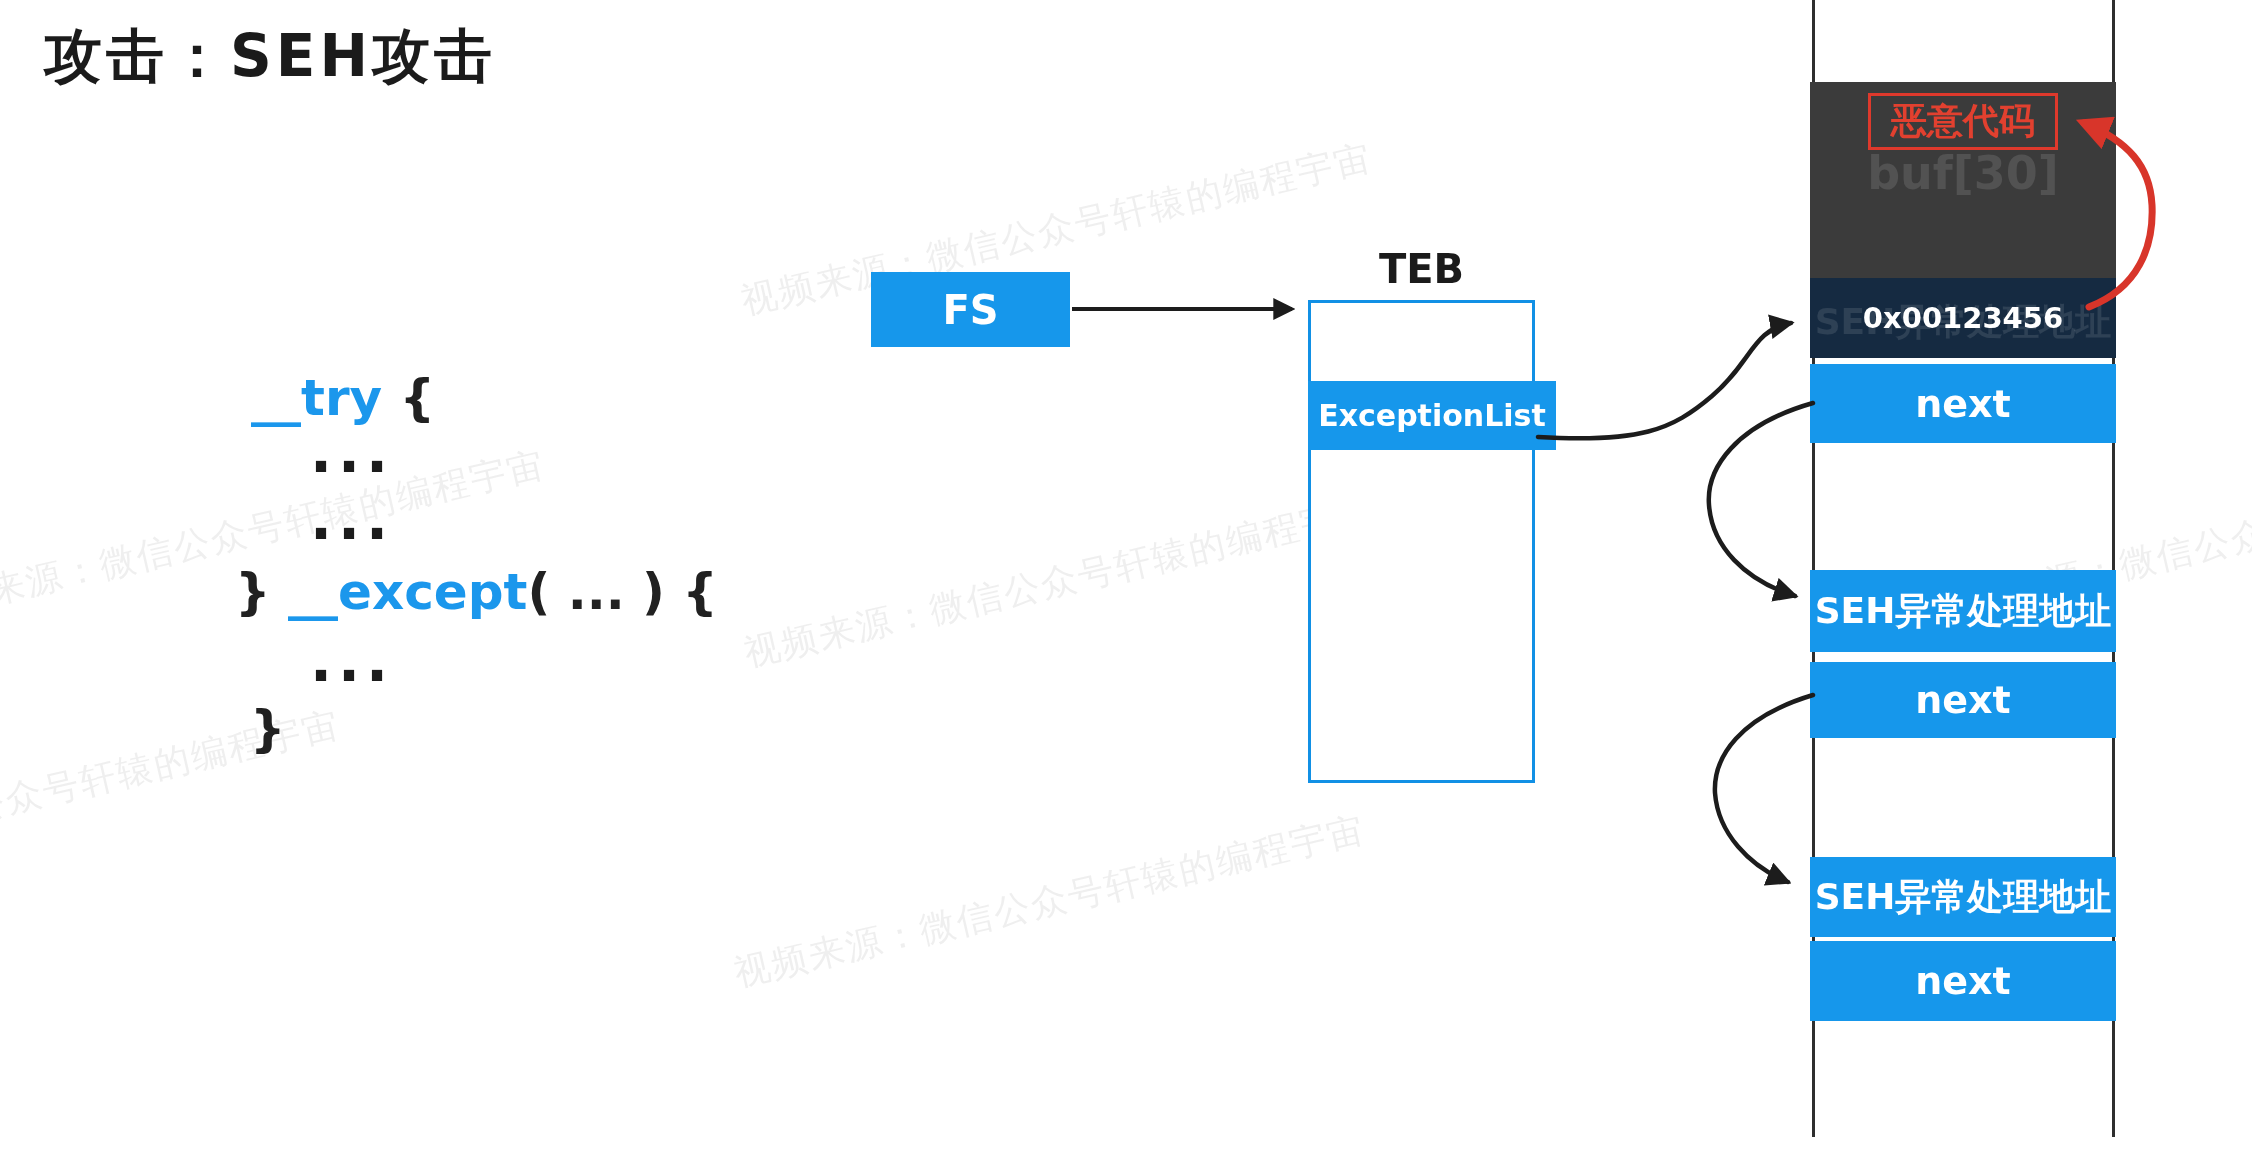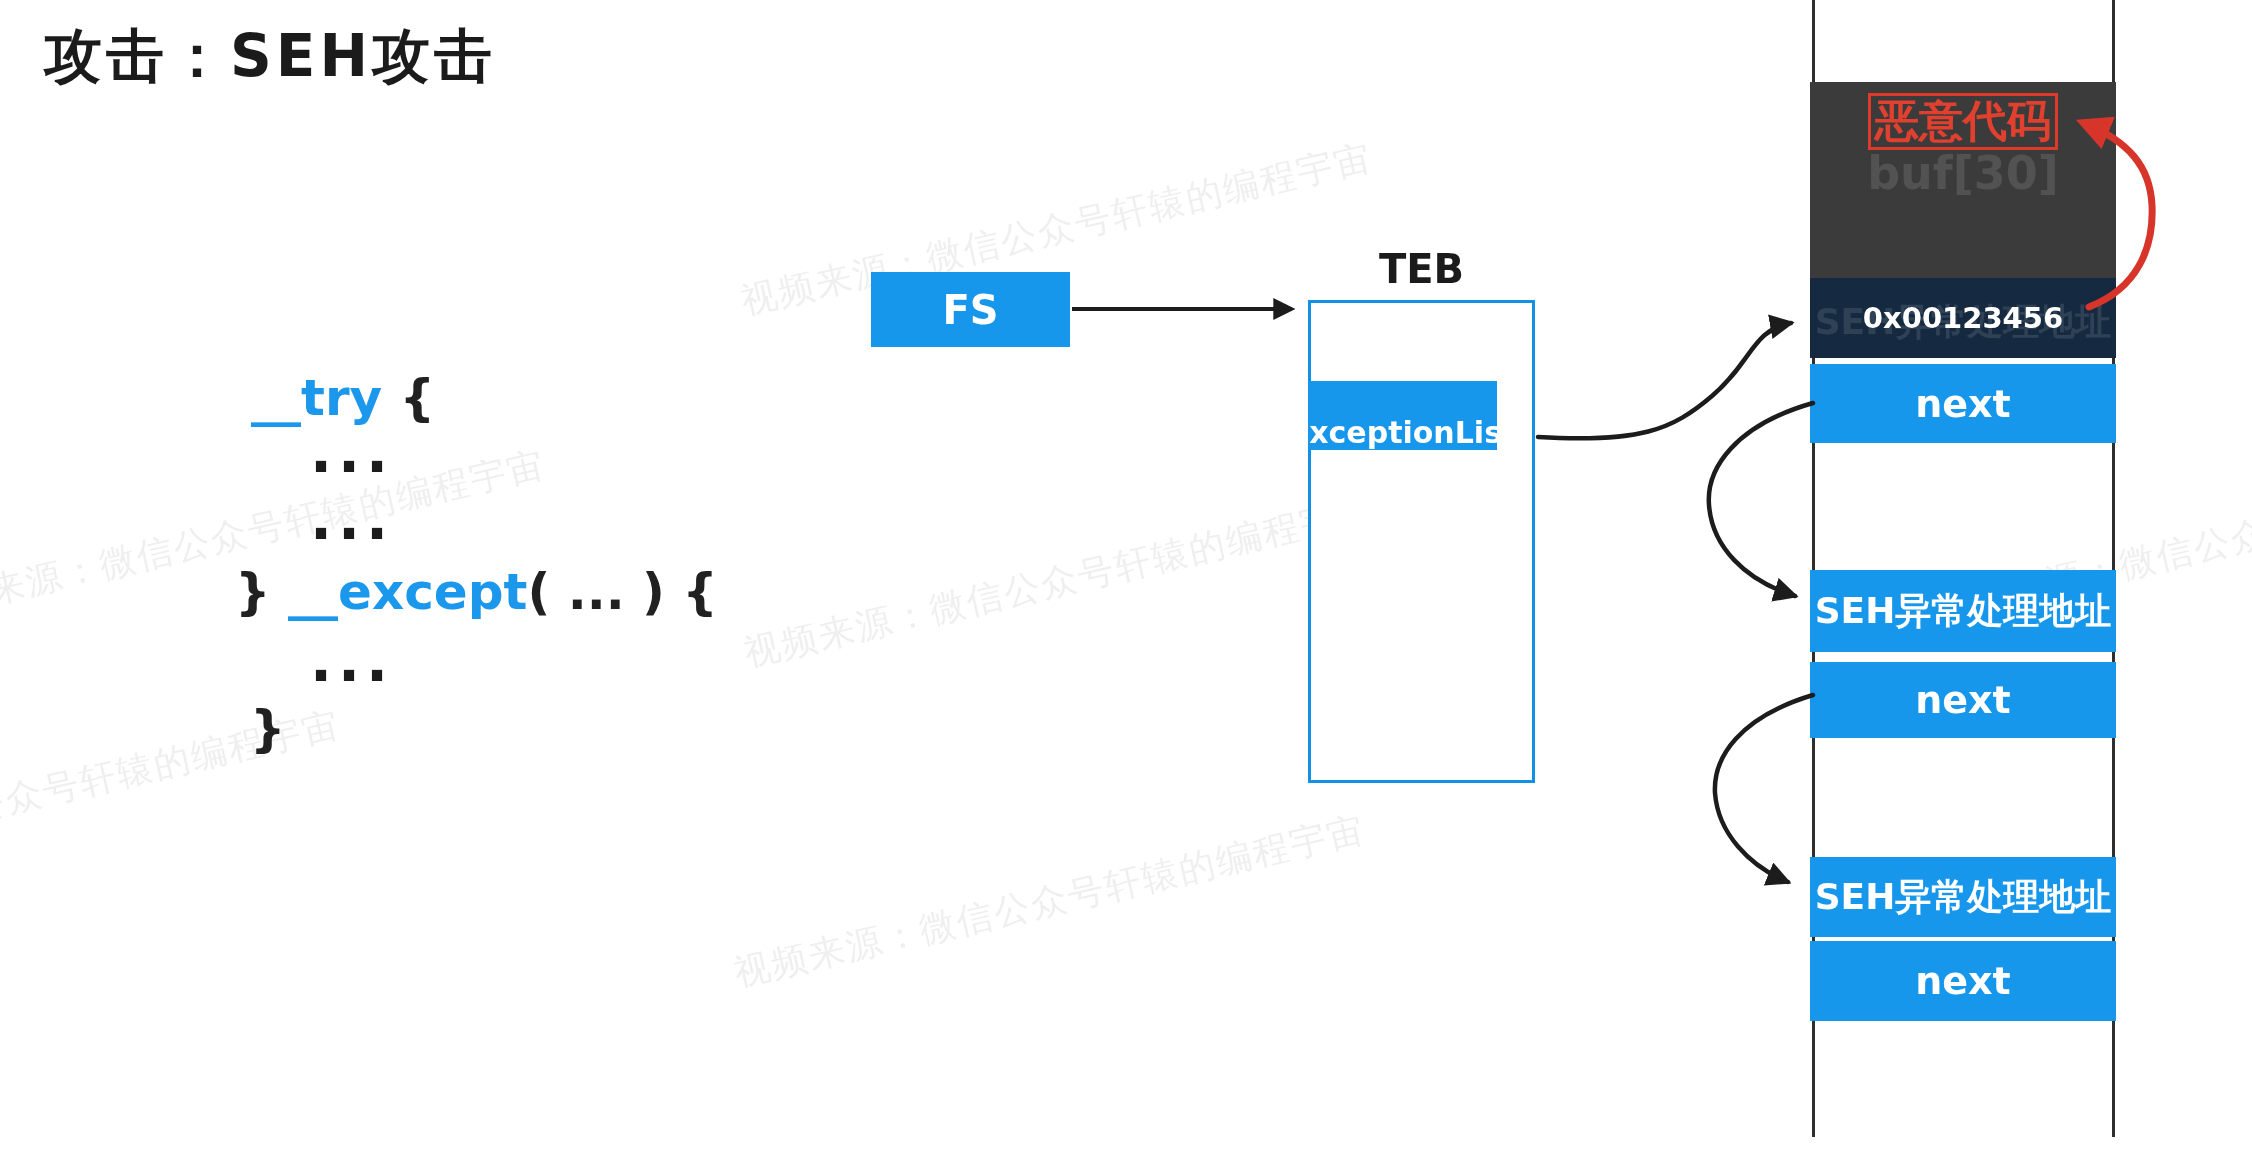--- a/index.html
+++ b/index.html
@@ -24,21 +24,21 @@
   .dotsline{font-size:58px;font-weight:800;letter-spacing:6px;color:#1c1c1c;z-index:1;}
   .bluebox{
     background:#1697eb;color:#ffffff;display:flex;align-items:center;
     justify-content:center;font-weight:700;z-index:1;box-sizing:border-box;
   }
   .vline{background:#2e2e2e;width:3px;z-index:1;}
   .grayband{background:#3b3b3b;z-index:1;}
   .navyband{background:#152a41;z-index:1;}
   .redframe{
     border:3px solid #df392c;color:#e2402f;display:flex;align-items:center;
-    justify-content:center;font-size:44px;font-weight:700;box-sizing:border-box;
+    justify-content:center;font-size:36px;font-weight:700;box-sizing:border-box;
     z-index:2;background:transparent;
   }
   .ghost{color:rgba(255,255,255,0.11);font-size:36px;font-weight:700;white-space:nowrap;}
   .bufghost{color:#525252;font-size:46px;font-weight:600;z-index:2;text-align:center;}
   .addrtext{color:#ffffff;font-size:29px;font-weight:600;z-index:2;}
   .teblabel{font-size:40px;font-weight:800;color:#1b1b1b;text-align:center;z-index:1;}
   .tebbox{border:3px solid #1190e5;background:#ffffff;box-sizing:border-box;z-index:1;}
   svg.overlay{position:absolute;left:0;top:0;z-index:3;pointer-events:none;}
 </style>
 </head>
@@ -61,21 +61,21 @@
   <div class="abs codeline" style="left:235px;top:563px;"><span>} </span><span class="kw">__except</span><span>( ... ) {</span></div>
   <div class="abs dotsline" style="left:310px;top:627px;">...</div>
   <div class="abs codeline" style="left:250px;top:700px;">}</div>
 
   <div class="abs teblabel" style="left:1308px;top:246px;width:227px;">TEB</div>
 
   <div class="abs bluebox" style="left:871px;top:272px;width:199px;height:75px;font-size:40px;">
       <span>FS</span>
     </div>
   <div class="abs tebbox" style="left:1308px;top:300px;width:227px;height:483px;"></div>
-  <div class="abs bluebox" style="left:1308px;top:381px;width:189px;height:69px;font-size:30px;align-items:flex-end;">
+  <div class="abs bluebox" style="left:1308px;top:381px;width:248px;height:69px;font-size:30px;">
       <span>ExceptionList</span>
     </div>
 
   <div class="abs vline" style="left:1812px;top:0px;height:1137px;"></div>
   <div class="abs vline" style="left:2112px;top:0px;height:1137px;"></div>
 
   <div class="abs grayband" style="left:1810px;top:82px;width:306px;height:196px;"></div>
   <div class="abs redframe" style="left:1868px;top:93px;width:190px;height:57px;">
       <span>恶意代码</span>
     </div>

